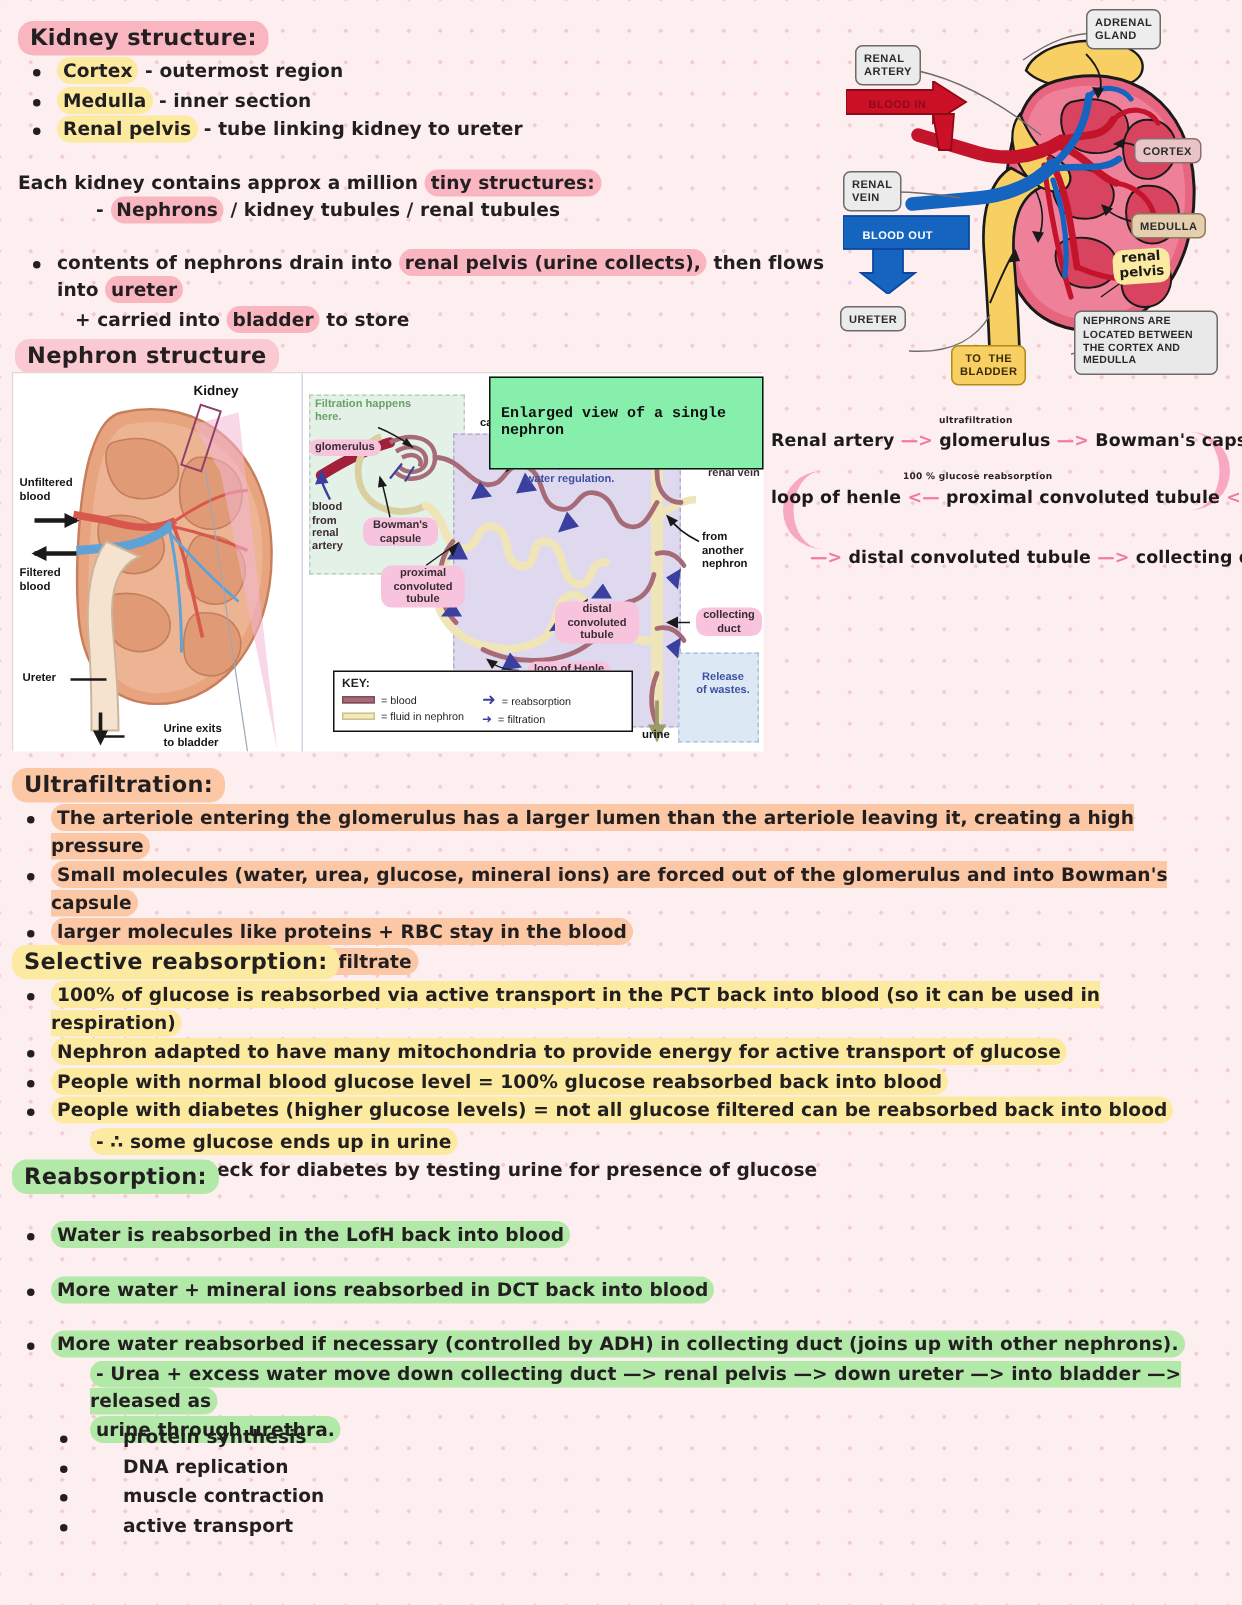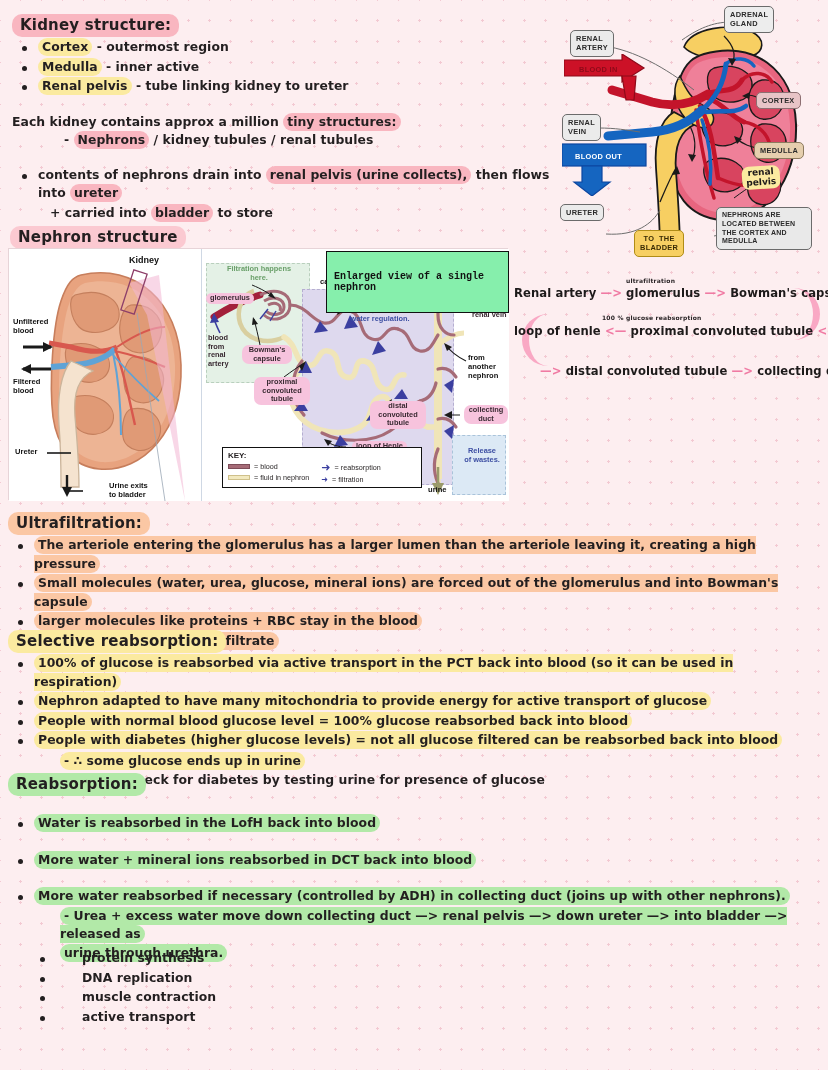--- a/index.html
+++ b/index.html
@@ -86,21 +86,20 @@
     background:#f7c3dd; border-radius:7px; padding:1px 4px; text-align:center;
   }
   .nf-blue{
     position:absolute; font-family:"Liberation Sans", sans-serif;
     font-size:7.4px; font-weight:700; color:#3d4fa3; line-height:1.2;
     text-align:center;
   }
   .nf-green{
     position:absolute; font-family:"Liberation Sans", sans-serif;
     font-size:7.4px; font-weight:700; color:#6aa06a; line-height:1.2;
-    text-align:center;
   }
   .nf-box-title{
     position:absolute; border:1.4px solid #111; background:#86efac;
     font-family:Liberation Mono, monospace; font-size:10px;
     font-weight:600; color:#111; padding:19px 7px;
   }
   .nf-key{
     position:absolute; border:1.3px solid #111; background:#fff;
     padding:3px 5px; font-family:"Liberation Sans", sans-serif; font-size:7.2px;
   }
@@ -133,21 +132,21 @@
 <div class="page">
 
   <div id="sec-kidney-structure">
     <div class="hdr hl-pink">Kidney structure:</div>
 
     <ul class="b body-txt blk-list">
       <li>
         <span class="hl hl-yellow">Cortex</span><span> - outermost region</span>
       </li>
       <li>
-        <span class="hl hl-yellow">Medulla</span><span> - inner active</span>
+        <span class="hl hl-yellow">Medulla</span><span> - inner section</span>
       </li>
       <li>
         <span class="hl hl-yellow">Renal pelvis</span><span> - tube linking kidney to ureter</span>
       </li>
     </ul>
 
     <div class="body-txt" style="margin-top:16px; line-height:1.55;">
       <span>Each kidney contains approx a million </span><span class="hl hl-pink">tiny structures:</span>
       <div class="sub">
         - <span class="hl hl-pink">Nephrons</span><span> / kidney tubules / renal tubules</span>

